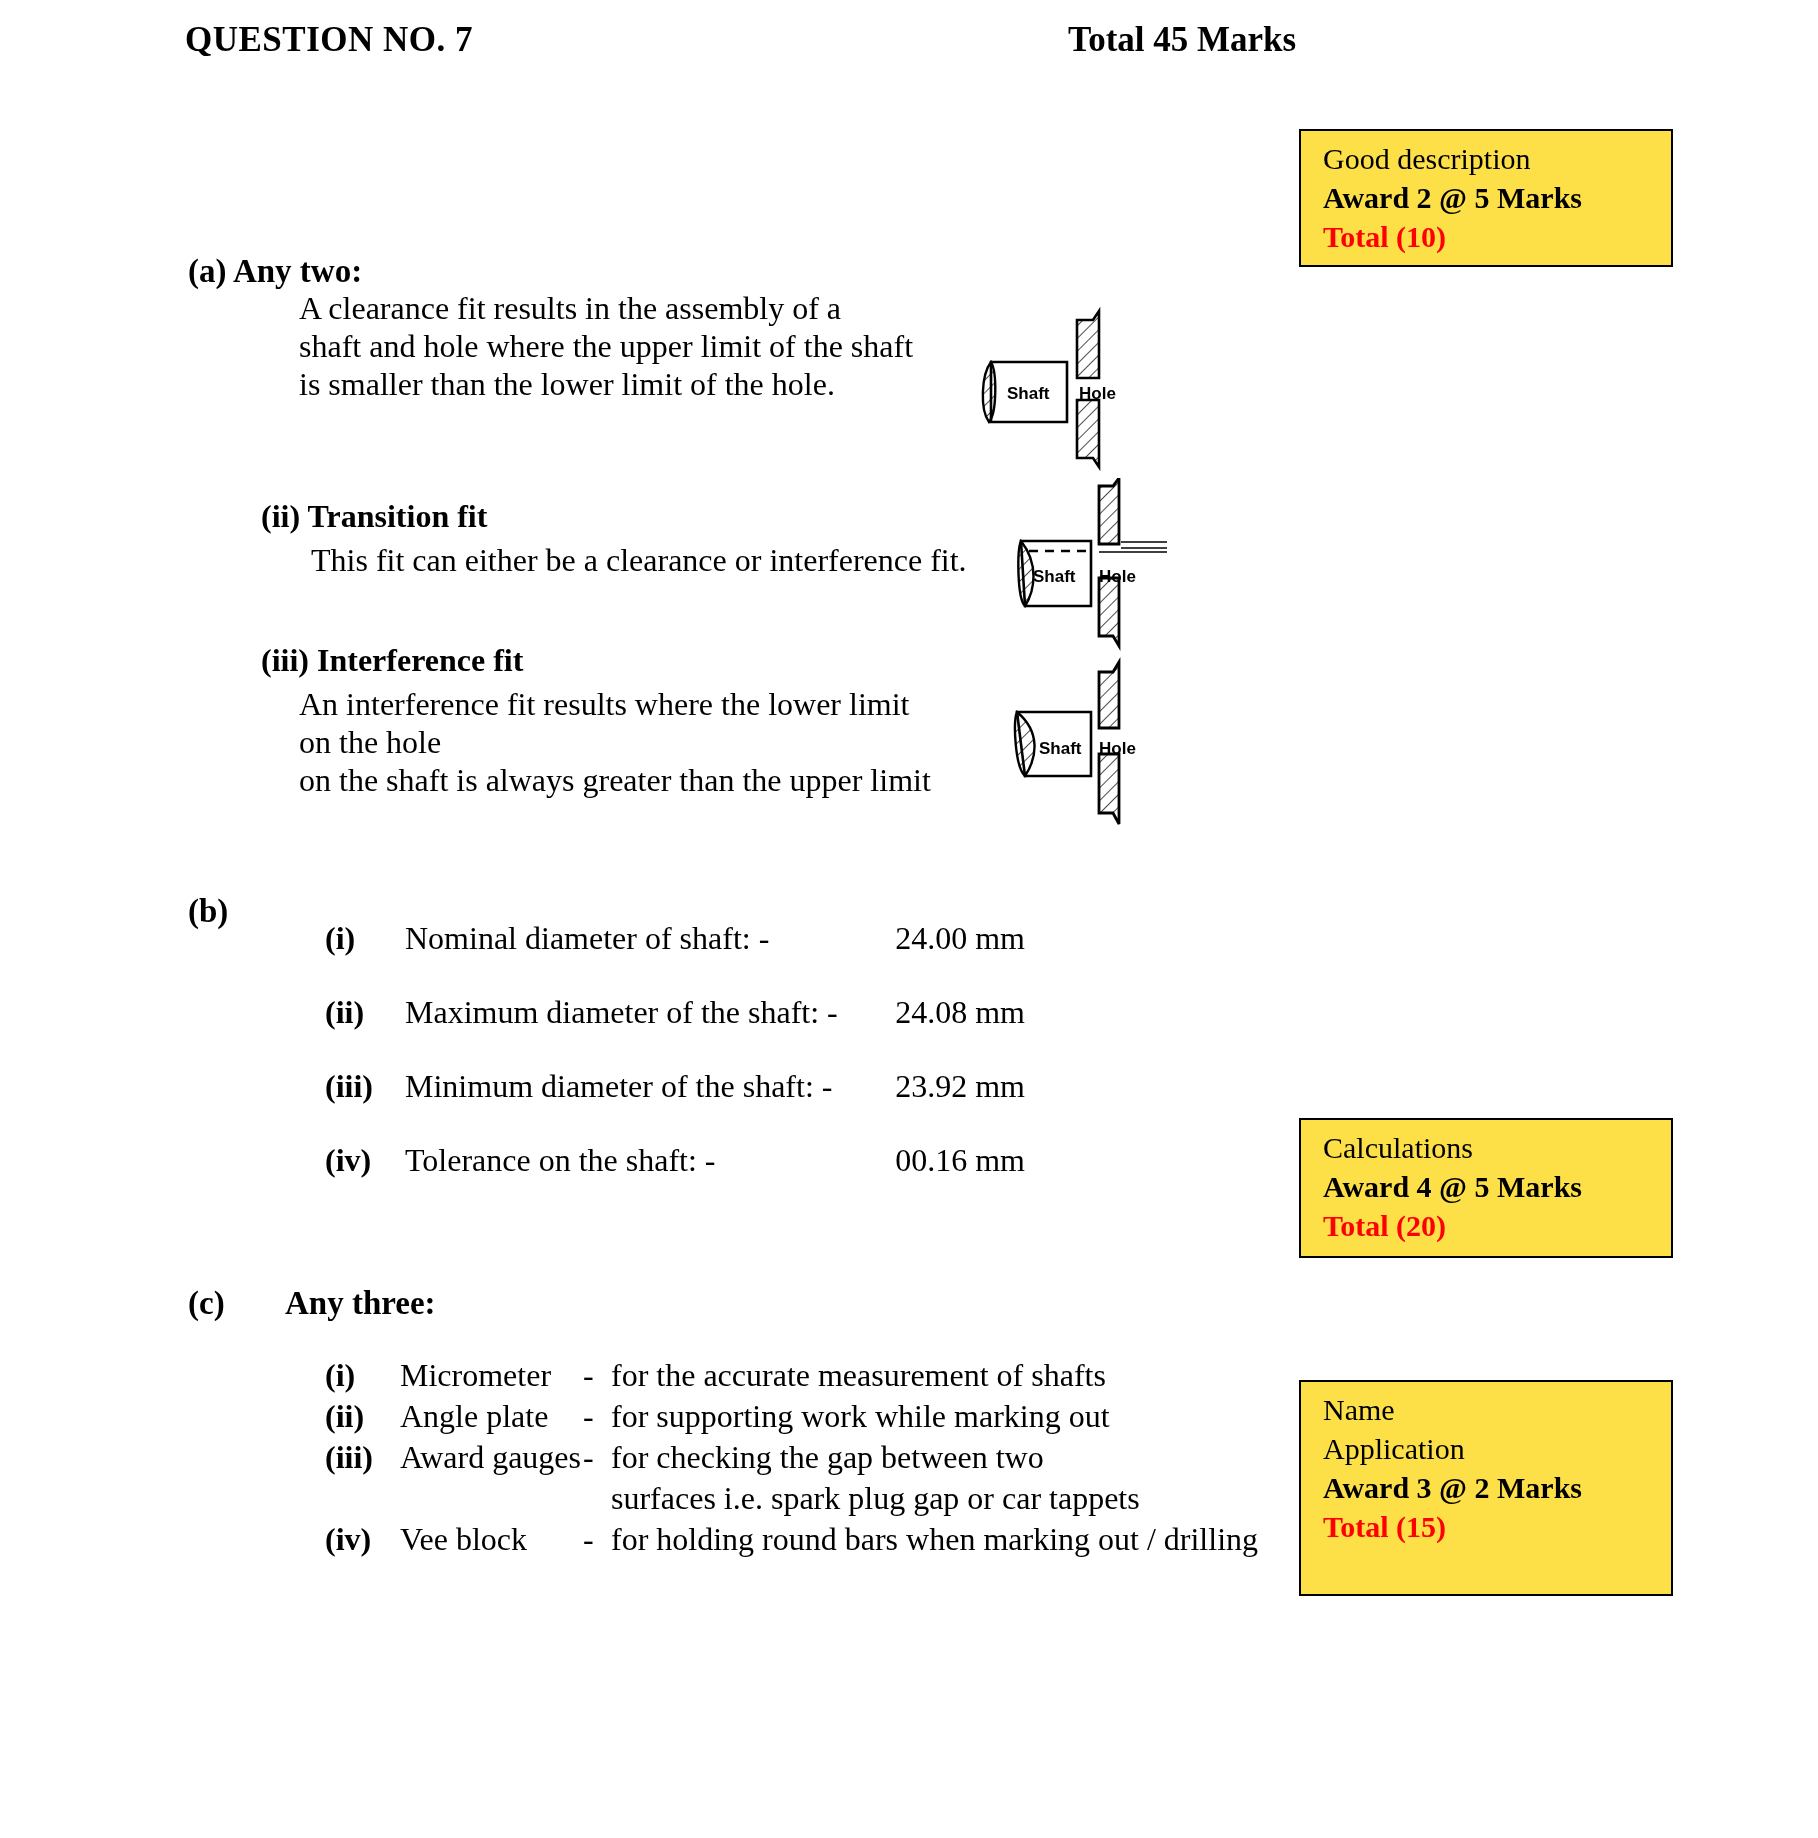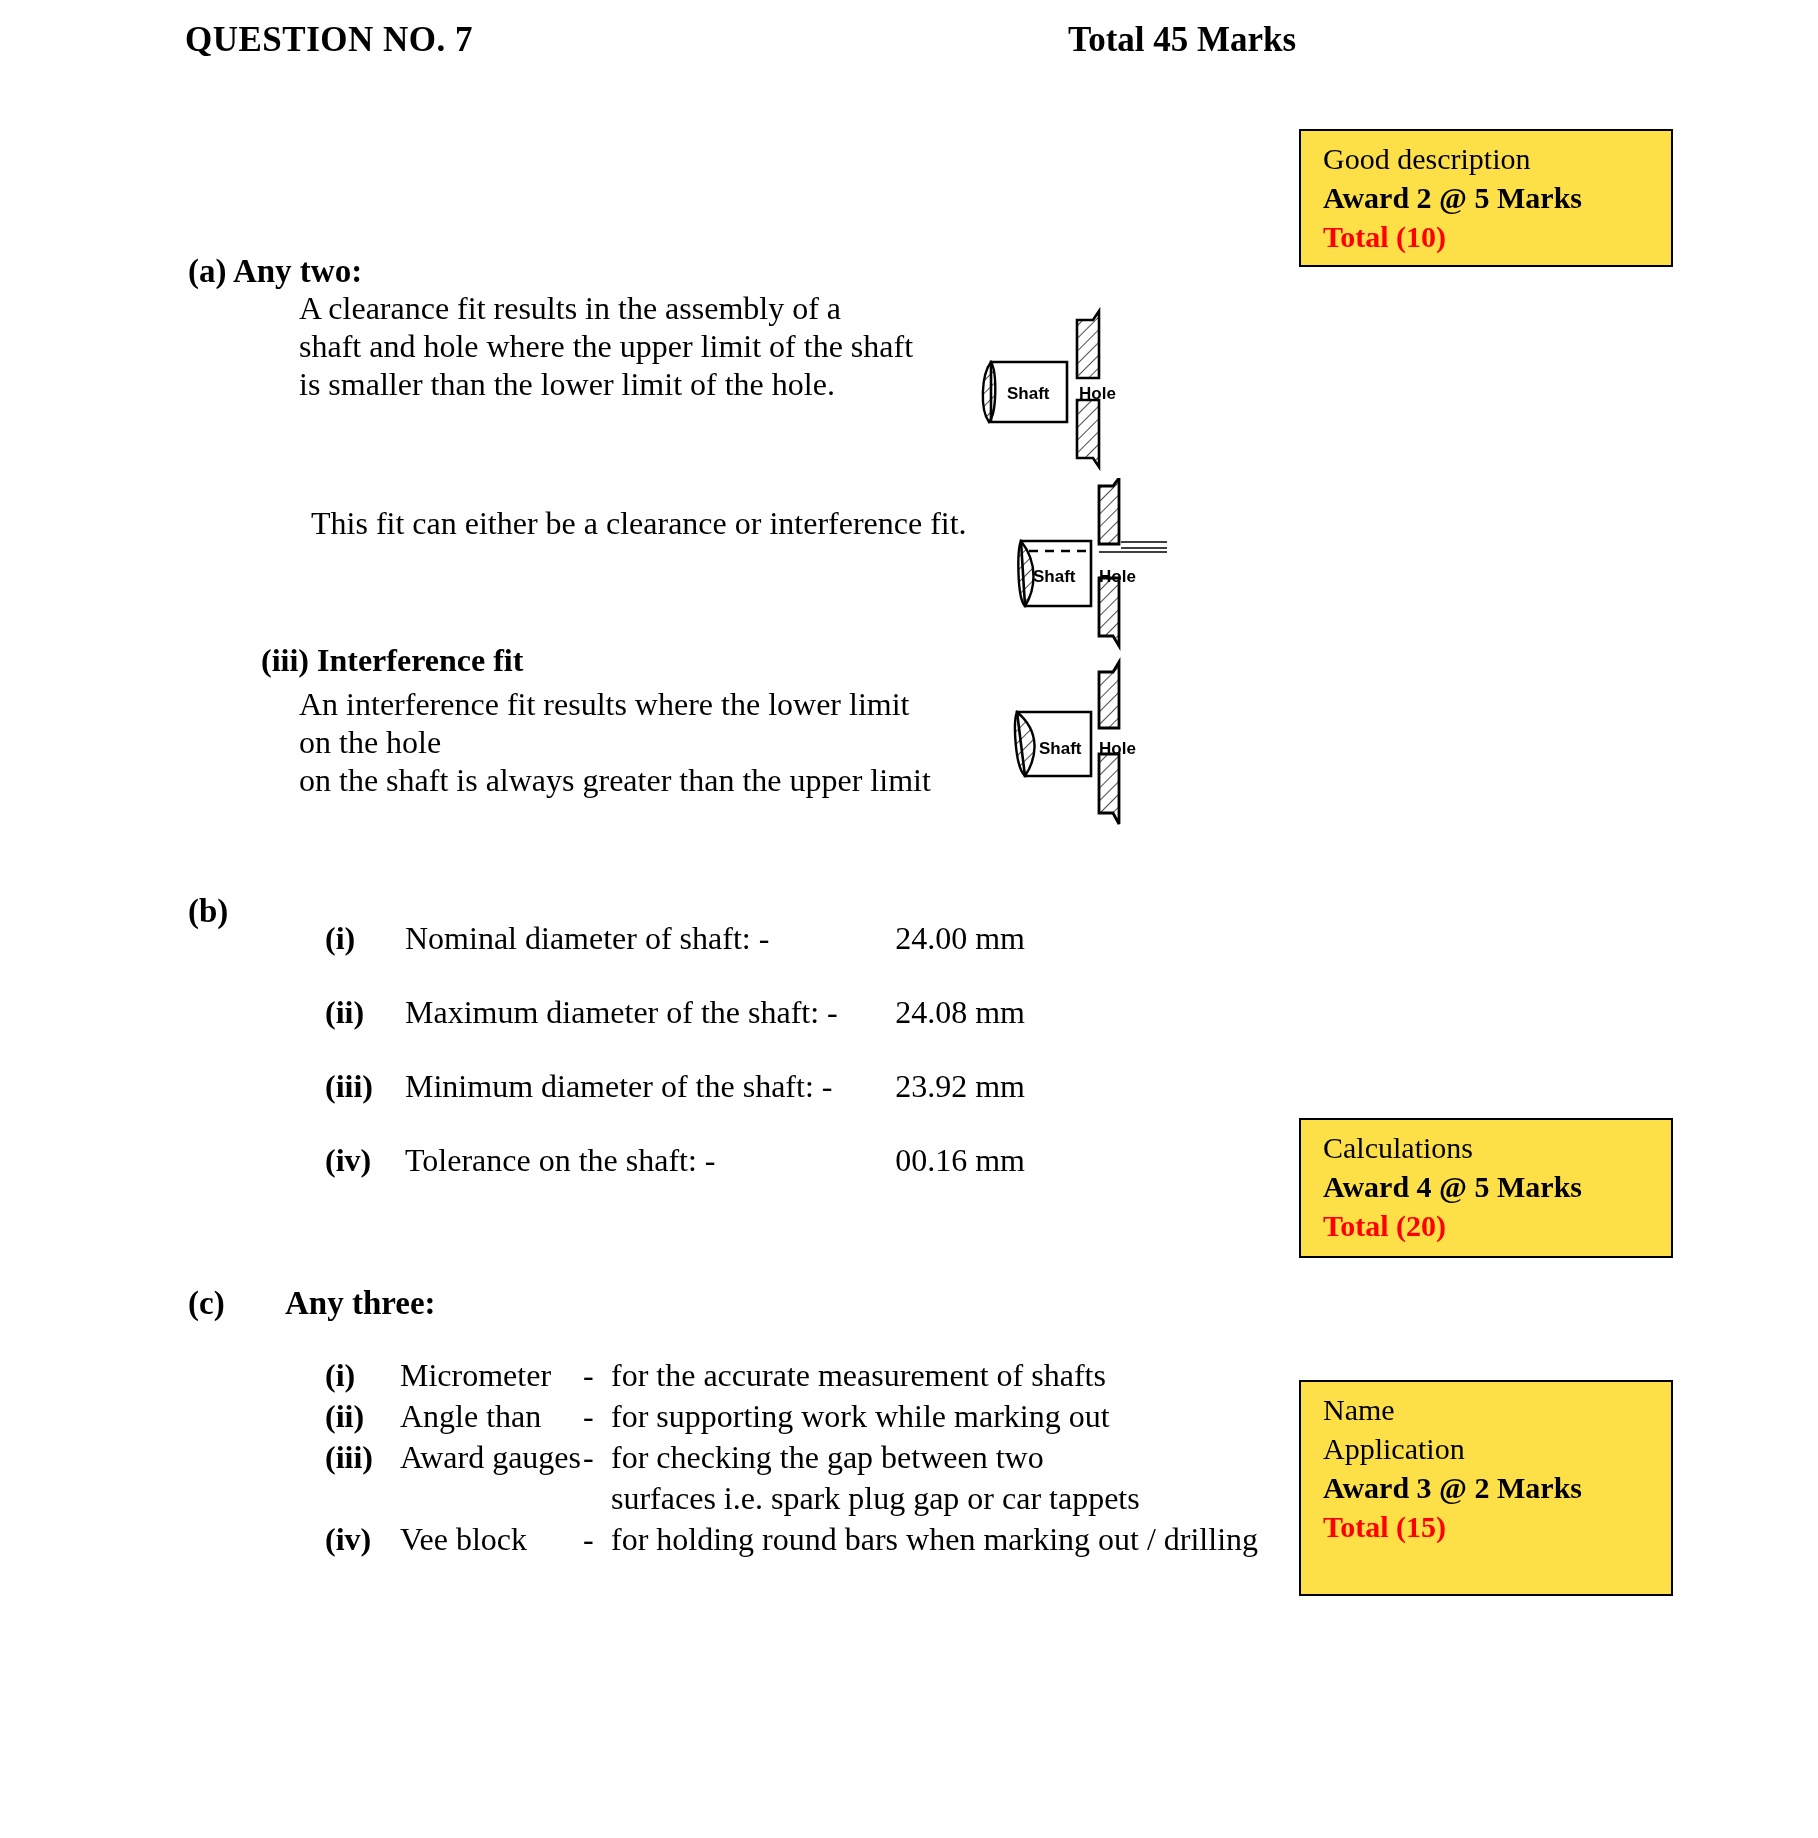--- a/index.html
+++ b/index.html
@@ -214,20 +214,21 @@
 
       <path d="M 16,62 L 92,62 L 92,122 L 16,122 Z" fill="#ffffff" stroke="#000" stroke-width="2.6"></path>
 
       <path d="M 16,62 C 6,75 5,110 14,122 C 22,113 22,72 16,62 Z" fill="url(#hatchA)" stroke="#000" stroke-width="2.4"></path>
       <text x="32" y="99" font-family="Liberation Sans, sans-serif" font-size="17" font-weight="bold" fill="#000">Shaft</text>
       <text x="104" y="99" font-family="Liberation Sans, sans-serif" font-size="17" font-weight="bold" fill="#000">Hole</text>
     </svg>
   </div>
 
   <div class="abs fit-block" id="fit-2">
+    <div class="fit-head">(ii) Transition fit</div>
     <div class="fit-body">
       <div class="ln">This fit can either be a clearance or interference fit.</div>
     </div>
   </div>
 
   <div class="abs" id="diagram-transition">
     <svg width="220" height="185" viewBox="0 0 220 185" xmlns="http://www.w3.org/2000/svg">
       <defs>
         <pattern id="hatchB" width="9" height="9" patternTransform="rotate(45)" patternUnits="userSpaceOnUse">
           <line x1="0" y1="0" x2="0" y2="9" stroke="#000" stroke-width="1.4"></line>
@@ -324,21 +325,21 @@
 
   <div class="abs" id="list-c">
     <div class="row">
       <span class="num">(i)</span>
       <span class="tool">Micrometer</span>
       <span class="dash">-</span>
       <span class="use">for the accurate measurement of shafts</span>
     </div>
     <div class="row">
       <span class="num">(ii)</span>
-      <span class="tool">Angle than</span>
+      <span class="tool">Angle plate</span>
       <span class="dash">-</span>
       <span class="use"> for supporting work while marking out</span>
     </div>
     <div class="row">
       <span class="num">(iii)</span>
       <span class="tool">Award gauges</span>
       <span class="dash">-</span>
       <span class="use"> for checking the gap between two</span>
     </div>
     <div class="cont">surfaces i.e. spark plug gap or car tappets</div>

